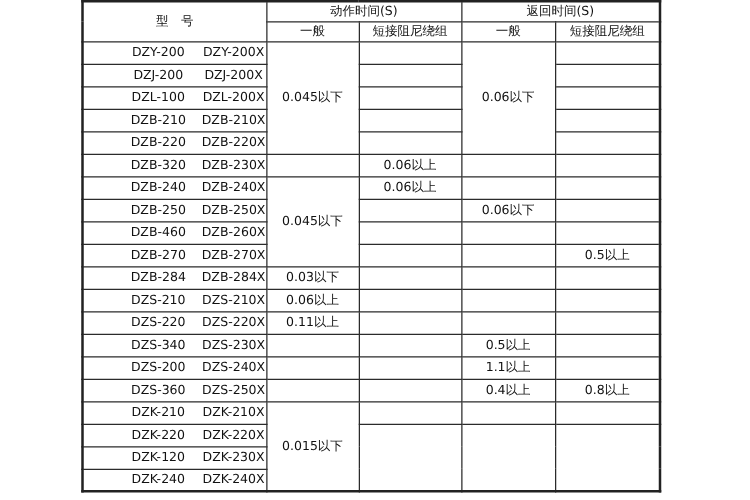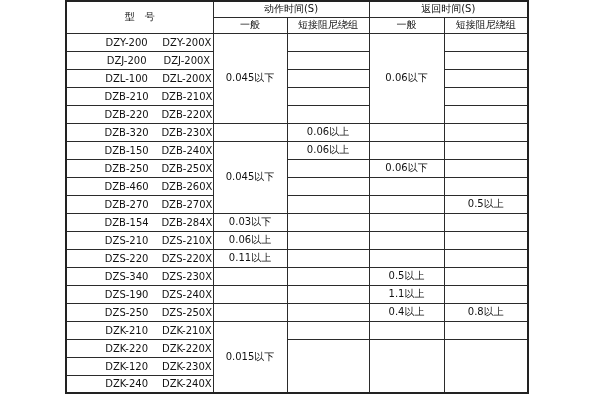--- a/index.html
+++ b/index.html
@@ -129,21 +129,21 @@
             </div>
           </td>
           <td></td>
           <td>0.06以上</td>
           <td></td>
           <td></td>
         </tr>
         <tr>
           <td class="model-cell">
             <div class="names">
-              <span>DZB-150</span>
+              <span>DZB-240</span>
               <span>DZB-240X</span>
             </div>
           </td>
           <td rowspan="4">0.045以下</td>
           <td>0.06以上</td>
           <td></td>
           <td></td>
         </tr>
         <tr>
           <td class="model-cell">
@@ -174,21 +174,21 @@
               <span>DZB-270X</span>
             </div>
           </td>
           <td></td>
           <td></td>
           <td>0.5以上</td>
         </tr>
         <tr>
           <td class="model-cell">
             <div class="names">
-              <span>DZB-154</span>
+              <span>DZB-284</span>
               <span>DZB-284X</span>
             </div>
           </td>
           <td>0.03以下</td>
           <td></td>
           <td></td>
           <td></td>
         </tr>
         <tr>
           <td class="model-cell">
@@ -222,33 +222,33 @@
             </div>
           </td>
           <td></td>
           <td></td>
           <td>0.5以上</td>
           <td></td>
         </tr>
         <tr>
           <td class="model-cell">
             <div class="names">
-              <span>DZS-190</span>
+              <span>DZS-200</span>
               <span>DZS-240X</span>
             </div>
           </td>
           <td></td>
           <td></td>
           <td>1.1以上</td>
           <td></td>
         </tr>
         <tr>
           <td class="model-cell">
             <div class="names">
-              <span>DZS-250</span>
+              <span>DZS-360</span>
               <span>DZS-250X</span>
             </div>
           </td>
           <td></td>
           <td></td>
           <td>0.4以上</td>
           <td>0.8以上</td>
         </tr>
         <tr>
           <td class="model-cell">

